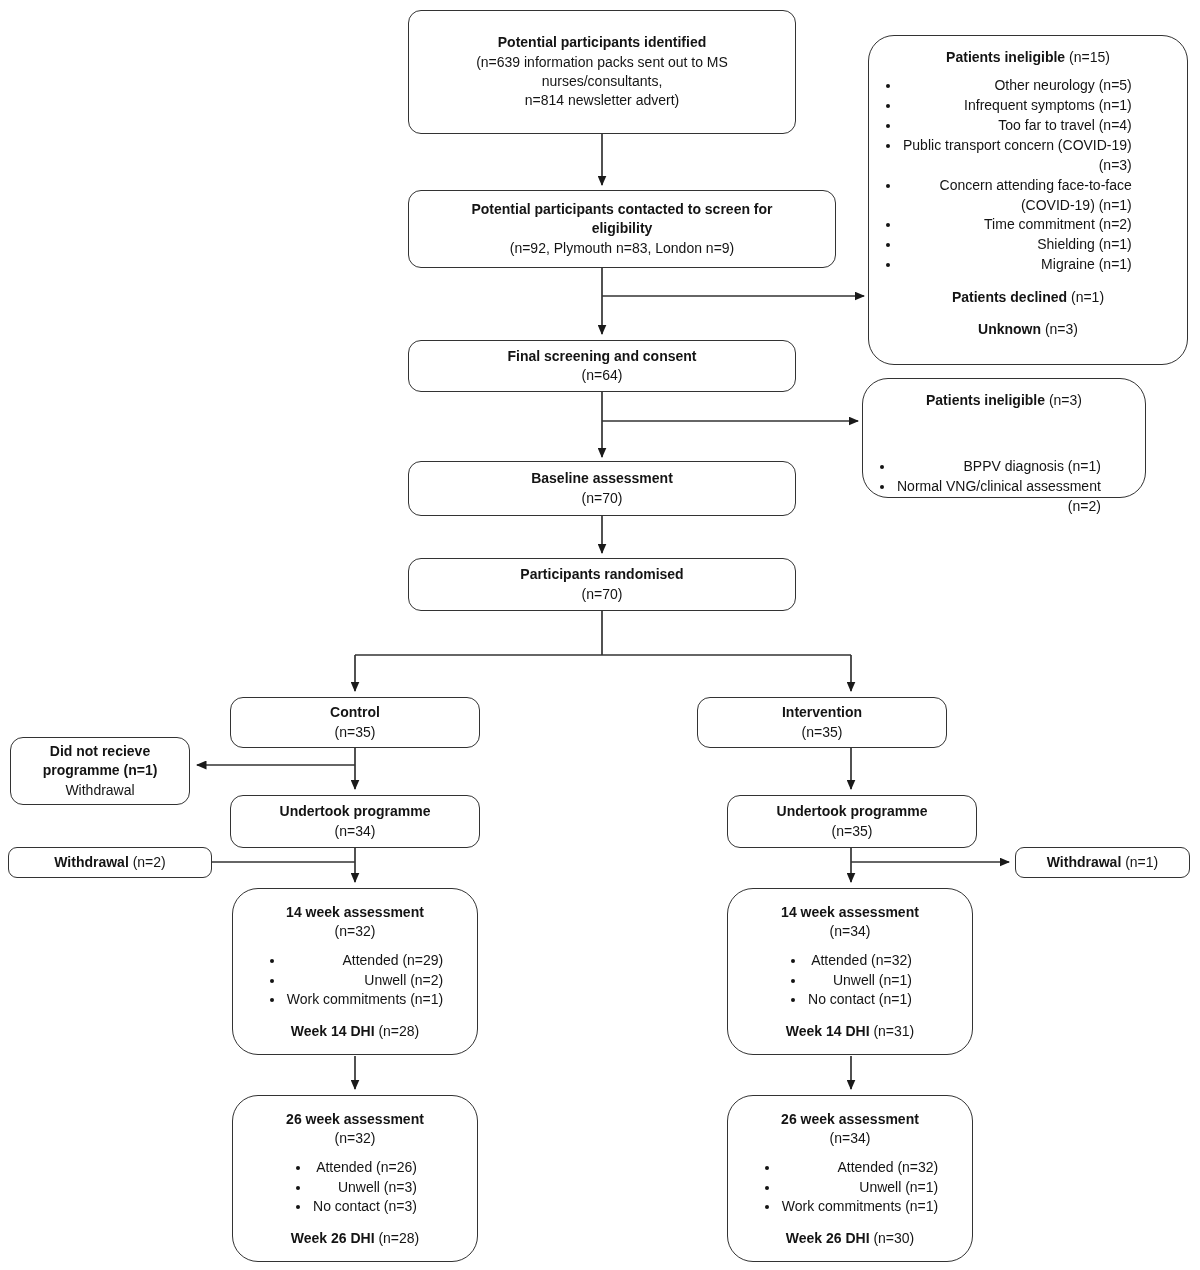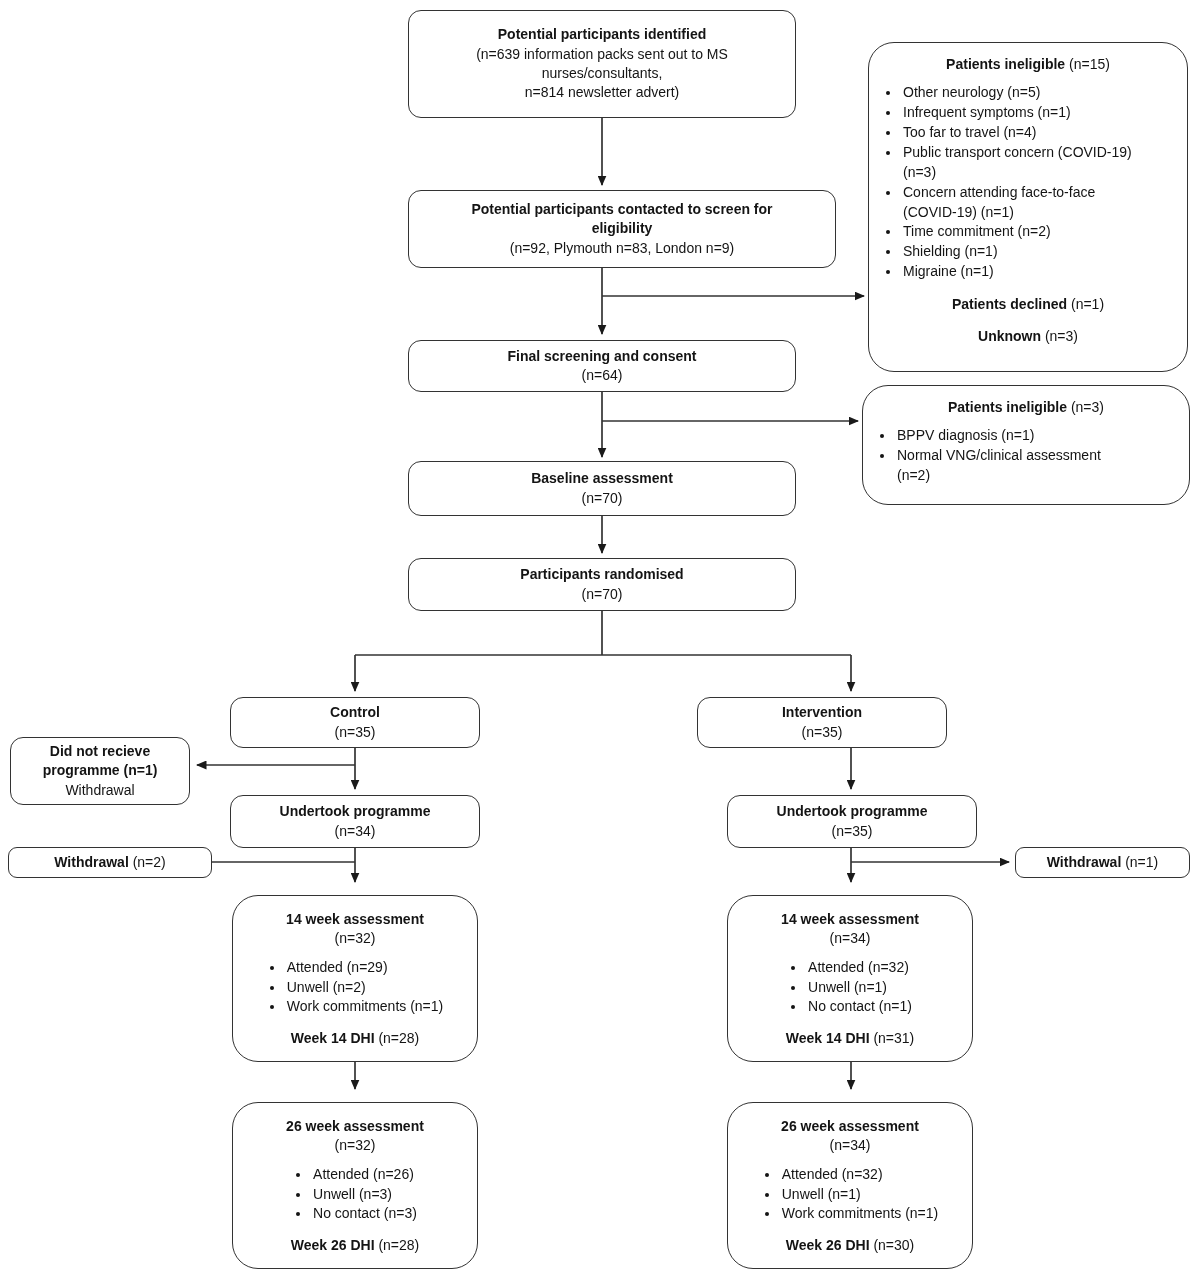--- a/index.html
+++ b/index.html
@@ -7,26 +7,26 @@
     width:1200px;height:1270px;position:relative;background:#ffffff;
     font-family:"Liberation Sans", sans-serif;color:#141414;
   }
   .canvas{position:absolute;inset:0;width:1200px;height:1270px;}
   svg.arrows{position:absolute;left:0;top:0;pointer-events:none;}
   .box{
     position:absolute;background:#fff;border:1.7px solid #333;border-radius:13px;
     box-sizing:border-box;display:flex;flex-direction:column;justify-content:center;
     text-align:center;font-size:14px;line-height:1.38;padding:5px 10px;
   }
-  .box.big{border-radius:26px;justify-content:flex-start;margin-top:7px;}
+  .box.big{border-radius:26px;justify-content:flex-start;}
   .box.small{border-radius:9px;}
   .b{font-weight:bold;}
   .ml{white-space:pre-line;}
   .bullets{
-    list-style:disc outside;text-align:left;display:inline-block;
+    list-style:disc outside;text-align:right;display:inline-block;
     margin:9px auto 0 auto;padding-left:18px;line-height:1.42;
   }
   .bullets li{padding-left:2px;}
   .center-wrap{text-align:center;}
   .footer-line{margin-top:12px;}
   .gapline{margin-top:13px;}
 </style>
 </head>
 <body>
 
@@ -54,21 +54,21 @@
       <path d="M355 848 V 882" marker-end="url(#ah)"></path>
       <path d="M355 862 H 193" marker-end="url(#ah)"></path>
       <path d="M851 748 V 789" marker-end="url(#ah)"></path>
       <path d="M851 848 V 882" marker-end="url(#ah)"></path>
       <path d="M851 862 H 1009" marker-end="url(#ah)"></path>
       <path d="M355 1056 V 1089" marker-end="url(#ah)"></path>
       <path d="M851 1056 V 1089" marker-end="url(#ah)"></path>
     </g>
   </svg>
 
-  <div class="box" style="left:408px;top:10px;width:388px;height:108px;">
+  <div class="box" style="left:408px;top:10px;width:388px;height:124px;">
     <div class="b">Potential participants identified</div>
     <div class="ml">(n=639 information packs sent out to MS
 nurses/consultants,
 n=814 newsletter advert)</div>
   </div>
 
   <div class="box big" style="left:868px;top:35px;width:320px;height:330px;padding:12px 14px;">
     <div>
       <span class="b">Patients ineligible</span>
       <span>(n=15)</span>
@@ -101,21 +101,21 @@
     <div class="b ml">Potential participants contacted to screen for
 eligibility</div>
     <div>(n=92, Plymouth n=83, London n=9)</div>
   </div>
 
   <div class="box" style="left:408px;top:340px;width:388px;height:52px;">
     <div class="b">Final screening and consent</div>
     <div>(n=64)</div>
   </div>
 
-  <div class="box big" style="left:862px;top:378px;width:328px;height:120px;padding:12px 14px;">
+  <div class="box big" style="left:862px;top:378px;width:284px;height:120px;padding:12px 14px;gap:38px;">
     <div>
       <span class="b">Patients ineligible</span>
       <span>(n=3)</span>
     </div>
     <div class="center-wrap" style="text-align:left;">
       <ul class="bullets">
         <li class="ml">BPPV diagnosis (n=1)</li>
         <li class="ml">Normal VNG/clinical assessment
 (n=2)</li>
       </ul>

